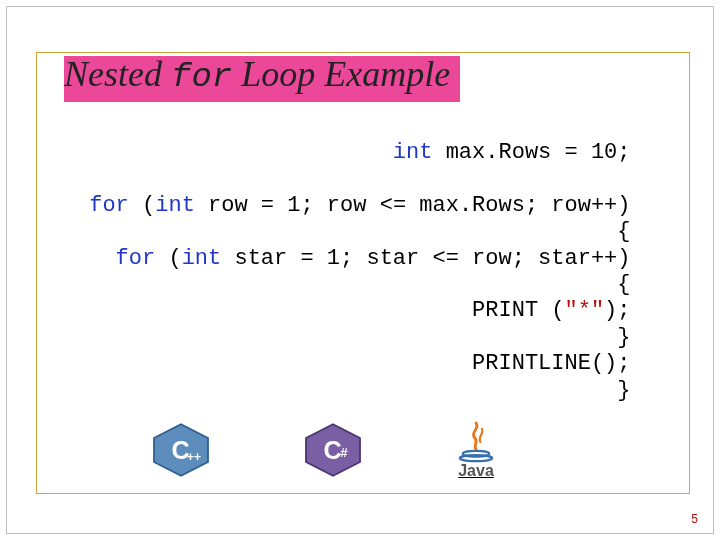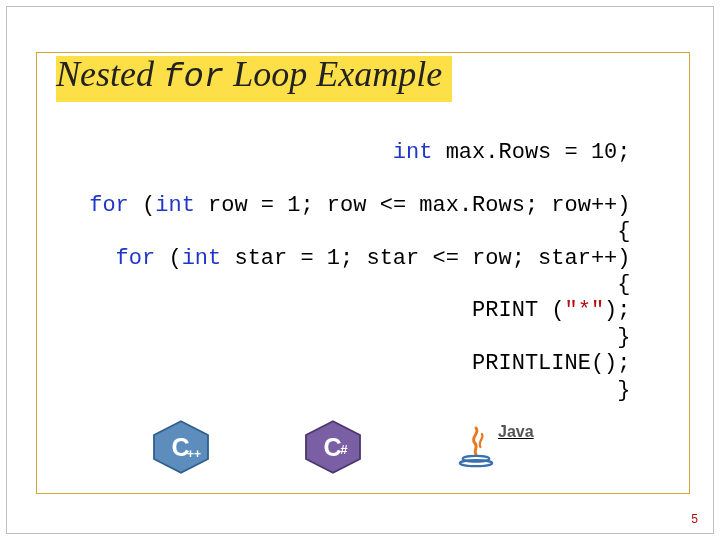--- a/index.html
+++ b/index.html
@@ -28,27 +28,27 @@
     position: absolute;
     left: 36px;
     top: 52px;
     right: 30px;
     bottom: 46px;
     border: 1.5px solid #d6a33a; 
     box-sizing: border-box;
   }
   .title {
     position: absolute;
-    left: 56px;
+    left: 64px;
     top: 56px;
     font-size: 36px;
     font-weight: 400;
     font-style: italic;
     color: #222;
-    background: #fde047;
+    background: #ec4899;
     padding: 0 10px 6px 0;
     line-height: 1.05;
     font-family: Georgia, "Times New Roman", serif;
   }
   .title .for-kw {
     font-family: "Courier New", monospace;
     font-style: italic;
     font-size: 34px;
   }
   .code-block {
@@ -82,22 +82,22 @@
     width: 62px;
     height: 54px;
   }
   .badge-text {
     fill: #fff;
     font-family: Arial, sans-serif;
     font-weight: bold;
   }
   .java-wrap {
     display: flex;
-    flex-direction: row;
-    align-items: flex-start;
+    flex-direction: column;
+    align-items: center;
     text-decoration: underline;
   }
   .java-label {
     font-family: Arial, sans-serif;
     font-weight: bold;
     font-size: 16px;
     color: #555;
     margin-top: -2px;
   }
   .page-num {

